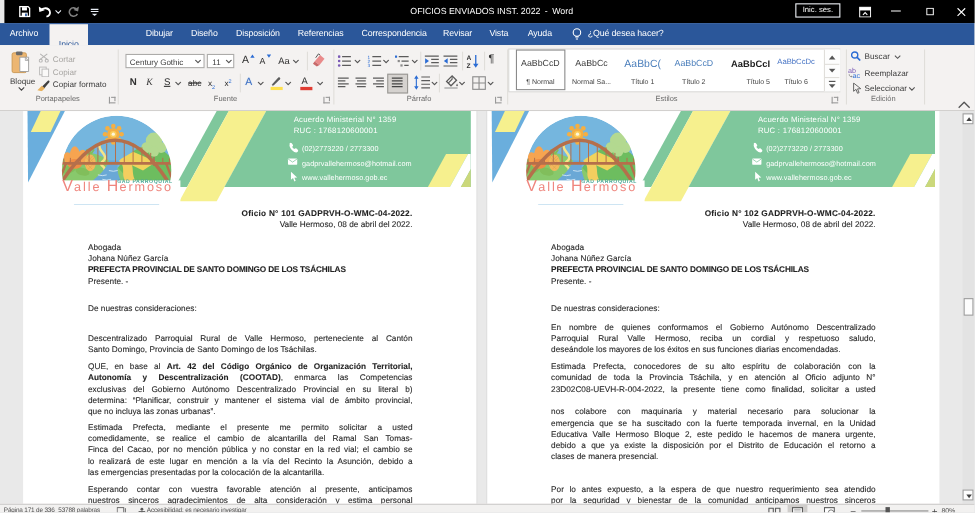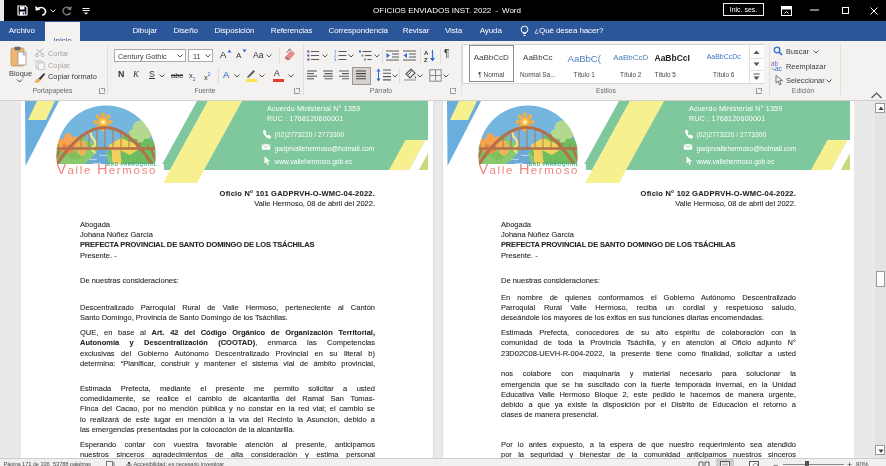--- a/index.html
+++ b/index.html
@@ -279,21 +279,21 @@
         <div style="position:absolute;bottom:4px;width:100%;font-size:6.4px;color:#444;">Normal Sa...</div>
       </div>
 <div class="abs" style="left:561.5px;top:45px;width:45.5px;height:37px;text-align:center;">
         <div style="margin-top:8px;font-size:9.5px;color:#4a7ebb;font-weight:normal;white-space:nowrap;">AaBbC(</div>
         <div style="position:absolute;bottom:4px;width:100%;font-size:6.4px;color:#444;">Título 1</div>
       </div>
 <div class="abs" style="left:608.0px;top:45px;width:45.5px;height:37px;text-align:center;">
         <div style="margin-top:8px;font-size:8px;color:#4a7ebb;font-weight:normal;white-space:nowrap;">AaBbCcD</div>
         <div style="position:absolute;bottom:4px;width:100%;font-size:6.4px;color:#444;">Título 2</div>
       </div>
-<div class="abs" style="left:654.5px;top:45px;width:45.5px;height:37px;text-align:left;">
+<div class="abs" style="left:654.5px;top:45px;width:45.5px;height:37px;text-align:right;">
         <div style="margin-top:8px;font-size:8.5px;color:#1f1f1f;font-weight:bold;white-space:nowrap;">AaBbCcI</div>
         <div style="position:absolute;bottom:4px;width:100%;font-size:6.4px;color:#444;">Título 5</div>
       </div>
 <div class="abs" style="left:701.0px;top:45px;width:45.5px;height:37px;text-align:center;">
         <div style="margin-top:8px;font-size:7px;color:#4472c4;font-weight:normal;white-space:nowrap;">AaBbCcDc</div>
         <div style="position:absolute;bottom:4px;width:100%;font-size:6.4px;color:#444;">Título 6</div>
       </div>
 <div class="abs" style="left:468.5px;top:45px;width:45.5px;height:37px;border:1px solid #8b8b8b;box-shadow:inset 0 0 0 2px #fff;"></div>
 <div class="abs" style="left:749px;top:45px;width:15px;height:38px;background:#fdfdfd;border-left:1px solid #e0deda;"></div>
 <svg class="abs" style="left:753px;top:50px" width="7" height="5" viewBox="0 0 7 5">
@@ -439,20 +439,21 @@
       <div class="ln" style="left:59px;top:129.1px">Johana Núñez García</div>
       <div class="ln b n" style="left:59px;top:139.4px">PREFECTA PROVINCIAL DE SANTO DOMINGO DE LOS TSÁCHILAS</div>
       <div class="ln" style="left:59px;top:149.7px">Presente. -</div>
       <div class="ln" style="left:59px;top:174.9px">De nuestras consideraciones:</div>
       <div class="ln j" style="left:59px;top:202.0px">Descentralizado Parroquial Rural de Valle Hermoso, perteneciente al Cantón</div>
       <div class="ln" style="left:59px;top:212.3px">Santo Domingo, Provincia de Santo Domingo de los Tsáchilas.</div>
       <div class="ln j" style="left:59px;top:227.0px">QUE, en base al <b>Art. 42 del Código Orgánico de Organización Territorial,</b></div>
       <div class="ln j" style="left:59px;top:237.3px"><b>Autonomía y Descentralización (COOTAD)</b>, enmarca las Competencias</div>
       <div class="ln j" style="left:59px;top:247.6px">exclusivas del Gobierno Autónomo Descentralizado Provincial en su literal b)</div>
       <div class="ln j" style="left:59px;top:257.9px">determina: “Planificar, construir y mantener el sistema vial de ámbito provincial,</div>
+      <div class="ln" style="left:59px;top:268.2px">que no incluya las zonas urbanas”.</div>
       <div class="ln j" style="left:59px;top:282.8px">Estimada Prefecta, mediante el presente me permito solicitar a usted</div>
       <div class="ln j" style="left:59px;top:293.1px">comedidamente, se realice el cambio de alcantarilla del Ramal San Tomas-</div>
       <div class="ln j" style="left:59px;top:303.4px">Finca del Cacao, por no mención pública y no constar en la red vial; el cambio se</div>
       <div class="ln j" style="left:59px;top:313.7px">lo realizará de este lugar en mención a la vía del Recinto la Asunción, debido a</div>
       <div class="ln" style="left:59px;top:324.0px">las emergencias presentadas por la colocación de la alcantarilla.</div>
       <div class="ln j" style="left:59px;top:338.6px">Esperando contar con vuestra favorable atención al presente, anticipamos</div>
       <div class="ln j" style="left:59px;top:348.9px">nuestros sinceros agradecimientos de alta consideración y estima personal</div>
     </div>
 <div class="page" style="left:443px;width:410.5px;height:357px;">
       <svg class="abs" style="left:0;top:0" width="412" height="85">

